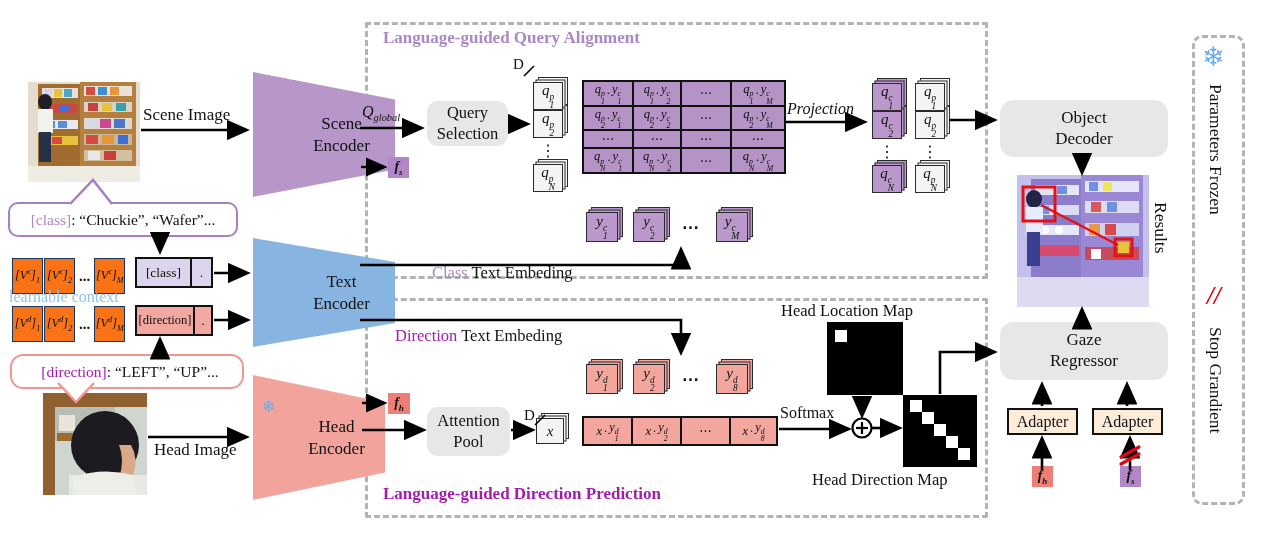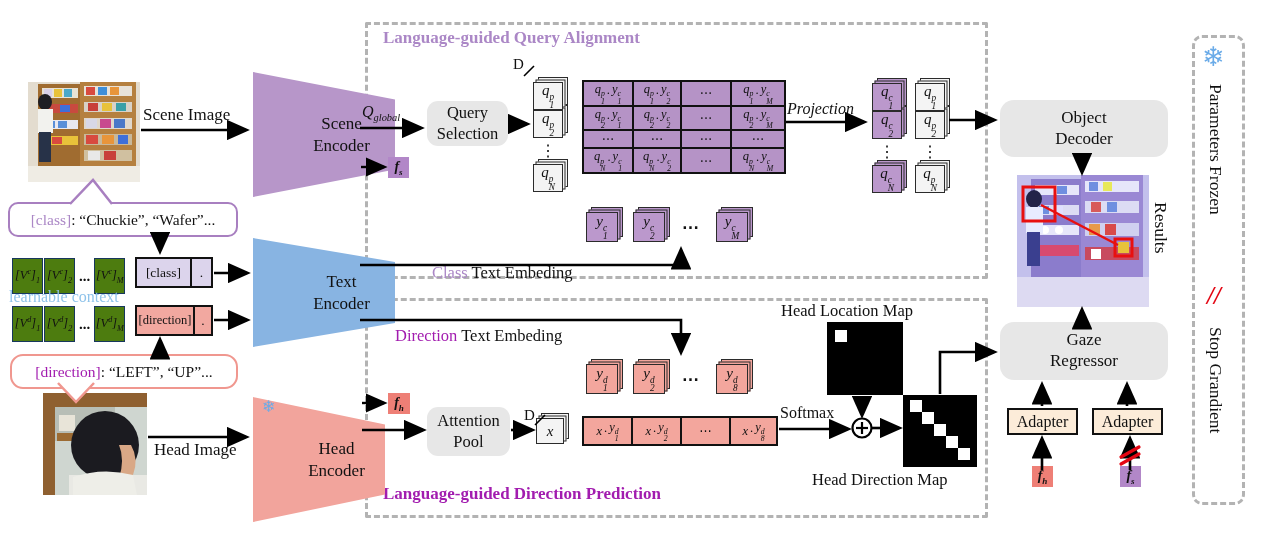--- a/index.html
+++ b/index.html
@@ -47,33 +47,33 @@
   .mcell{background:#b593c6;border:1px solid #111;display:flex;align-items:center;justify-content:center;
          font-size:12.5px;}
   .rowvec{display:grid;grid-template-columns:49px 49px 49px 47px;z-index:8;border:1px solid #111;}
   .rowvec .mcell{background:#f3a69d;height:26px;}
   
   .m{font-style:italic;}
   .ss{display:inline-flex;flex-direction:column;font-size:0.62em;line-height:0.92;vertical-align:-0.45em;text-align:left;}
   sup,sub{font-size:0.65em;}
   .mdot{padding:0 1.5px;font-style:normal;}
   
-  .vtok{width:31px;height:36px;background:#4d7c0f;border:1.5px solid #17375e;box-sizing:border-box;
+  .vtok{width:31px;height:36px;background:#f97316;border:1.5px solid #17375e;box-sizing:border-box;
         display:flex;align-items:center;justify-content:center;font-size:12.5px;flex:none;}
   .tokrow{display:flex;align-items:center;gap:1px;z-index:6;}
   .tokrow .dots3{font-size:15px;font-weight:bold;margin:0 3px;}
   .ctok{display:flex;z-index:6;}
   .ctok .cell{border:2px solid #111;box-sizing:border-box;height:31px;display:flex;align-items:center;
               justify-content:center;font-size:13.5px;}
   .ctok .cell+.cell{margin-left:-2px;}
   
   .bubble{border-radius:10px;display:flex;align-items:center;justify-content:center;font-size:15.5px;
           white-space:nowrap;background:#fff;z-index:20;}
   .b-class{border:2.5px solid #a87fc0;}
-  .b-dir{border:2.5px solid #f0978f;}
+  .b-dir{border:2.5px solid #f0978f;padding-left:6px;}
   
   .fbox{display:flex;align-items:center;justify-content:center;font-size:14px;font-weight:bold;
         z-index:8;border:none;}
   .f-salmon{background:#ee7f76;}
   .f-purple{background:#b287c8;}
   
   .bmap{background:#000;z-index:8;position:absolute;}
   .wsq{position:absolute;background:#fff;}
   
   .adapter{background:#fcecd9;border:2px solid #111;box-sizing:border-box;display:flex;align-items:center;
@@ -200,21 +200,21 @@
 
   <div class="abs lbl" style="left:143px;top:105px;">Scene Image</div>
   <div class="abs lbl" style="left:154px;top:440px;">Head Image</div>
 
   <div class="abs encoder enc-scene" style="left:253px;top:72px;width:107px;height:125px;">
       <span style="width:70px;">Scene Encoder</span>
     </div>
   <div class="abs encoder enc-text" style="left:253px;top:238px;width:107px;height:109px;">
       <span style="width:70px;">Text Encoder</span>
     </div>
-  <div class="abs encoder enc-head" style="left:253px;top:397px;width:97px;height:125px;font-family:Liberation Serif, serif;">
+  <div class="abs encoder enc-head" style="left:253px;top:375px;width:97px;height:125px;font-family:Liberation Serif, serif;">
       <span style="width:70px;">Head Encoder</span>
     </div>
   <div class="abs snow" style="left:262px;top:399px;font-size:16px;">❄</div>
 
   <div class="abs small-lbl" style="left:362px;top:103px;font-size:16px;"><span class="m">Q<sub>global</sub></span></div>
   <div class="abs fbox f-purple" style="left:388px;top:157px;width:21px;height:21px;">
       <span class="m">f<sub>s</sub></span>
     </div>
 
   <div class="abs module" style="left:427px;top:101px;width:81px;height:45px;">

